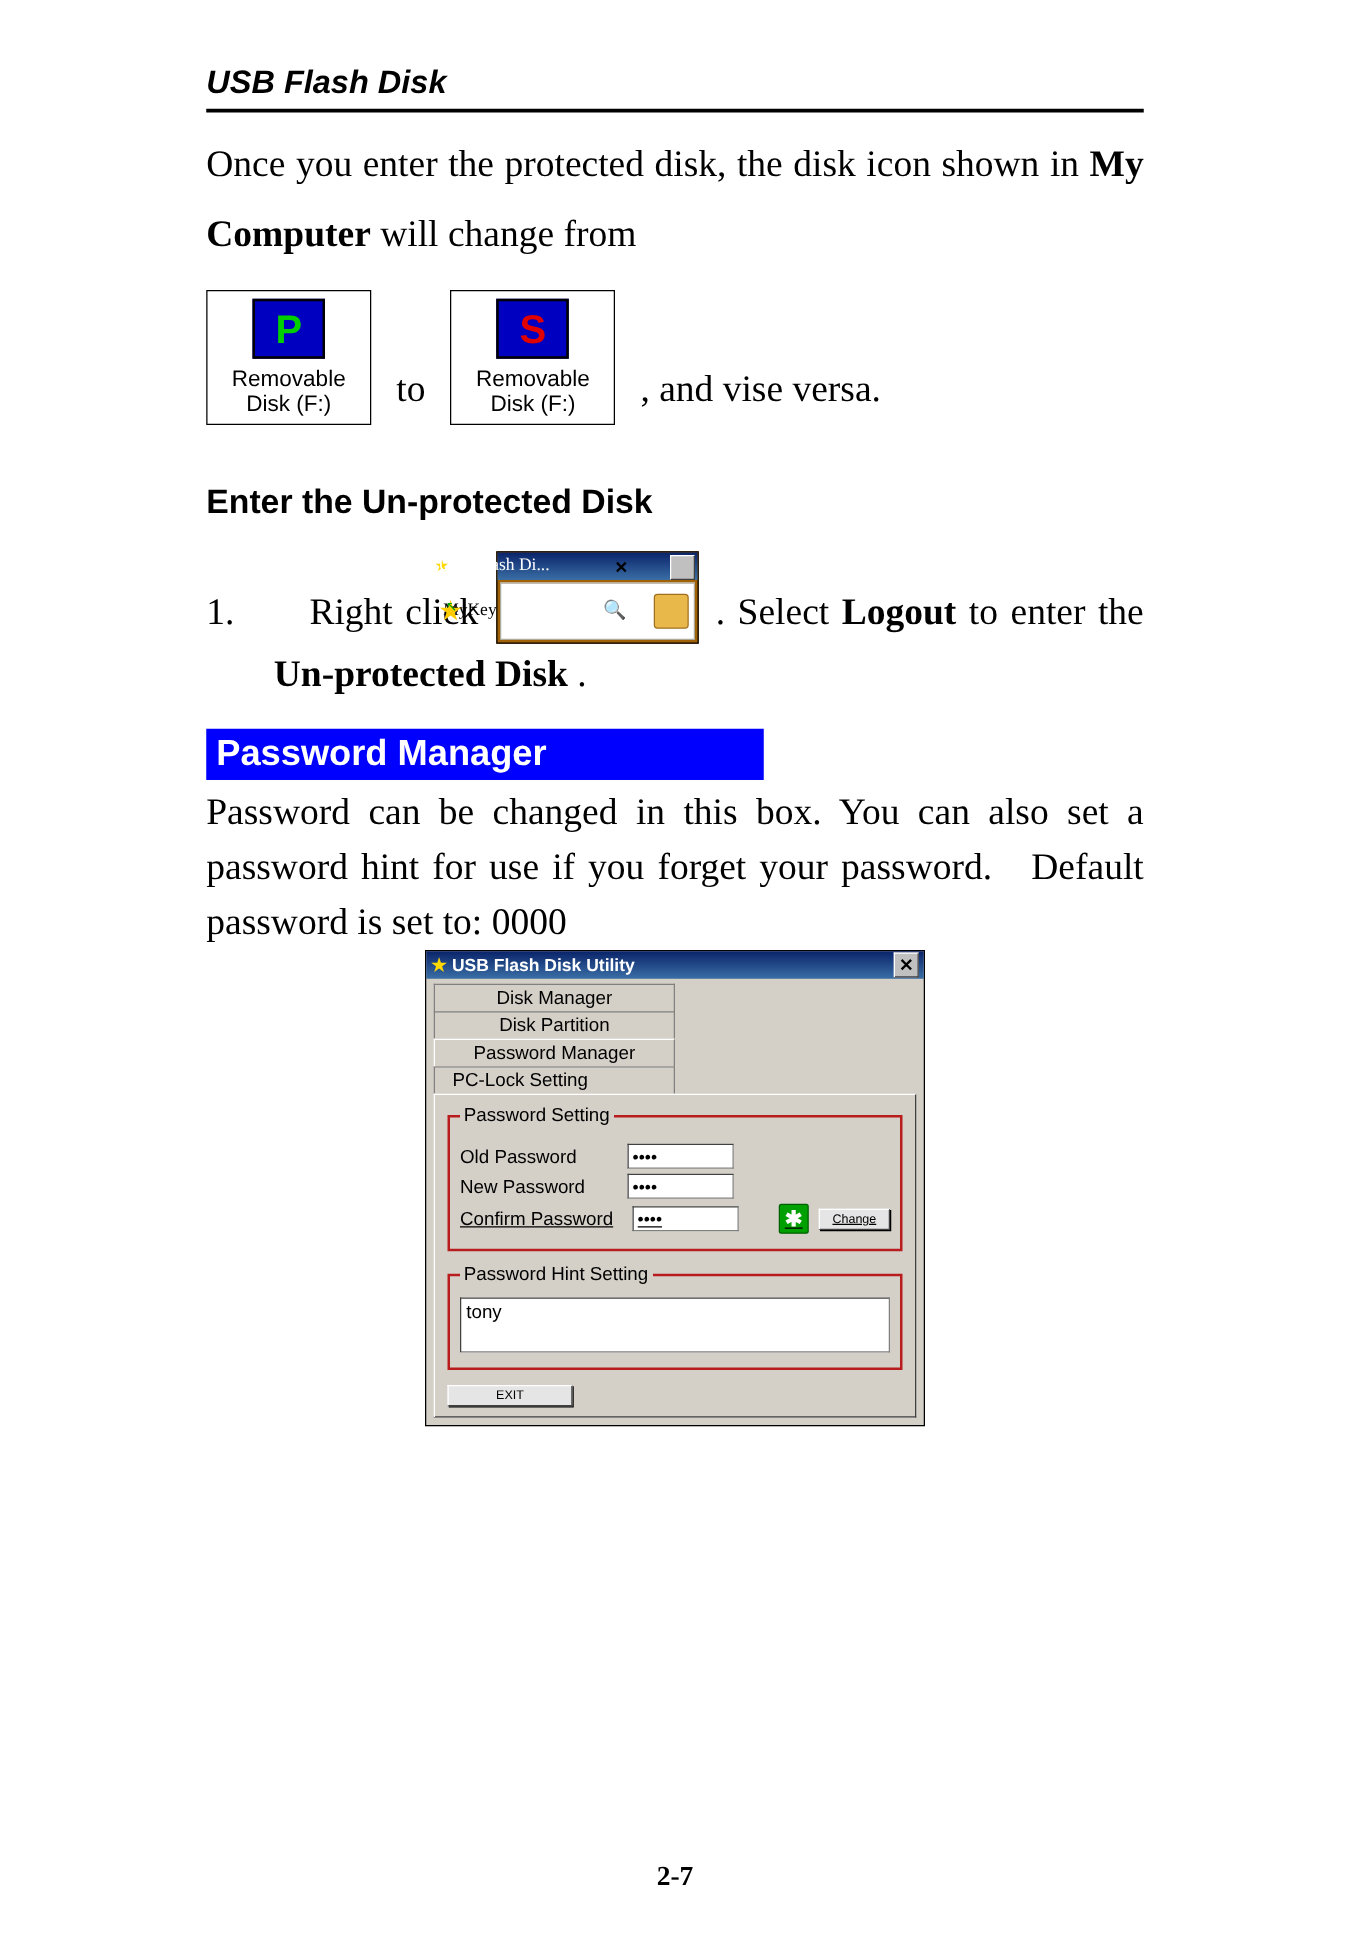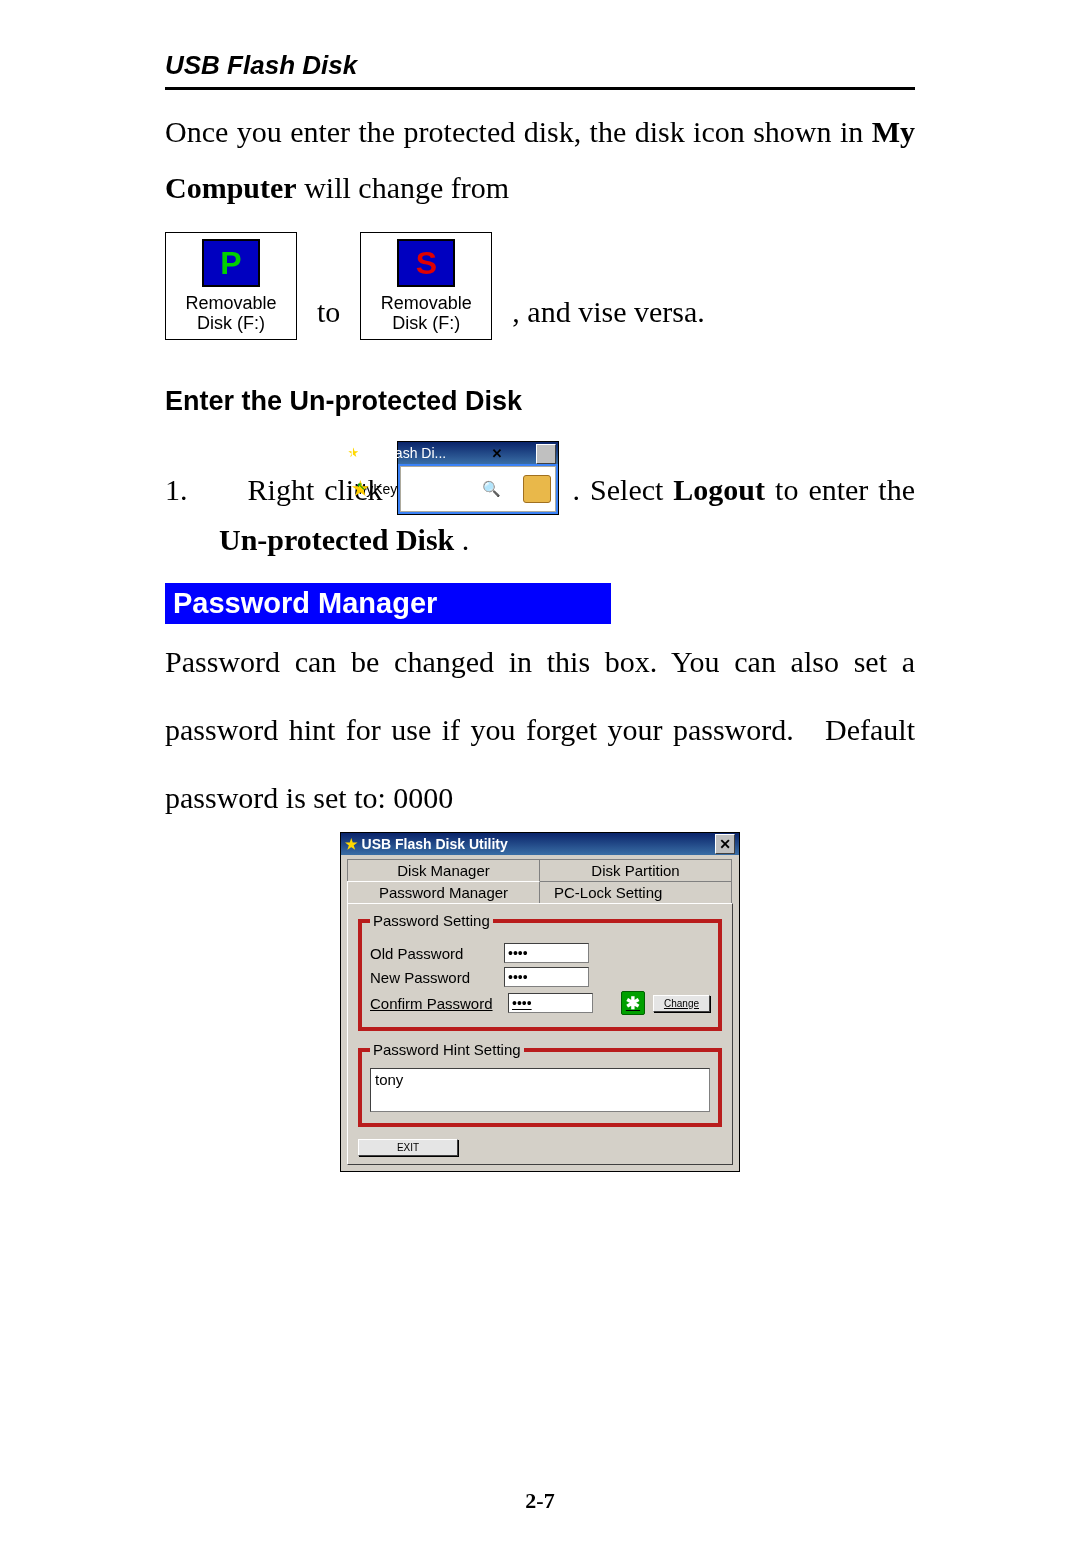--- a/index.html
+++ b/index.html
@@ -48,22 +48,22 @@
     font-size:27px;margin:46px 0 24px 0;
   }
   .step-row{
     font-size:30px;line-height:50px;text-align:justify;
     padding-left:54px;text-indent:-54px;
     margin-bottom:18px;
   }
   .tray-img{
     display:inline-block;vertical-align:bottom;
     border:1px solid #000;width:160px;height:72px;
-    background:#3b82f6;position:relative;margin:0 4px;
-    font-family:Liberation Sans, sans-serif;font-size:14px;
+    background:#a16207;position:relative;margin:0 4px;
+    font-family:Liberation Serif, serif;font-size:14px;
   }
   .tray-titlebar{
     position:absolute;left:0;top:0;right:0;height:22px;
     background:linear-gradient(#0a246a,#3a6ea5);
     color:#fff;display:flex;align-items:center;padding:0 4px;
   }
   .tray-titlebar .star{color:#ffd800;margin-right:3px;font-size:13px;}
   .tray-titlebar .close{
     position:absolute;right:2px;top:2px;width:18px;height:18px;
     background:#c0c0c0;border:1px solid #fff;border-right-color:#404040;border-bottom-color:#404040;
@@ -95,34 +95,34 @@
     height:22px;background:linear-gradient(#0a246a,#3a6ea5);
     color:#fff;font-weight:bold;font-size:14px;
     display:flex;align-items:center;padding:0 4px;
   }
   .util-titlebar .star{color:#ffd800;margin-right:4px;}
   .util-titlebar .close{
     margin-left:auto;width:18px;height:18px;background:#c0c0c0;
     border:1px solid #fff;border-right-color:#404040;border-bottom-color:#404040;
     color:#000;display:flex;align-items:center;justify-content:center;font-weight:bold;
   }
-  .util-tabs{display:flex;flex-wrap:wrap;padding:4px 6px 0 6px;}
+  .util-tabs{display:flex;flex-wrap:wrap;padding:4px 6px 0 6px;flex-direction:column;}
   .util-tab{
     background:#d4d0c8;border:1px solid #808080;border-bottom:none;
     padding:2px 14px;margin-right:-1px;font-size:15px;
     position:relative;
   }
   .util-tab.front{background:#d4d0c8;z-index:2;border-top:1px solid #fff;border-left:1px solid #fff;}
   .util-panel{
     margin:0 6px 6px 6px;background:#d4d0c8;
     border:1px solid #fff;border-right-color:#404040;border-bottom-color:#404040;
     padding:8px 10px;position:relative;
   }
   fieldset.win{
-    border:4px solid #b91c1c;padding:10px 8px 8px 8px;margin:0 0 10px 0;
+    border:2px solid #b91c1c;padding:10px 8px 8px 8px;margin:0 0 10px 0;
   }
   fieldset.win legend{font-size:15px;padding:0 3px;}
   .field-row{display:flex;align-items:center;margin:4px 0;gap:4px;}
   .field-row label{width:130px;text-align:left;font-size:15px;white-space:nowrap;}
   .field-row input[type=password],.field-row input[type=text]{
     width:85px;height:20px;background:#fff;
     border:1px solid #808080;border-top-color:#404040;border-left-color:#404040;
     font-size:14px;padding:0 3px;box-sizing:border-box;
   }
   textarea.hint{
@@ -197,21 +197,21 @@
       </span>
     </span>
     <span>. Select </span>
     <b>Logout</b>
     <span> to enter the </span>
     <b>Un-protected Disk</b>
     <span>.</span>
   </div>
 
   <div class="section-bar">Password Manager</div>
-  <div class="body-text" style="line-height:68px;">Password can be changed in this box. You can also set a password hint for use if you forget your password.&nbsp;&nbsp;&nbsp;Default password is set to: 0000</div>
+  <div class="body-text" style="line-height:44px;">Password can be changed in this box. You can also set a password hint for use if you forget your password.&nbsp;&nbsp;&nbsp;Default password is set to: 0000</div>
 
   <div class="util-window">
     <div class="util-titlebar">
       <span class="star">★</span>
       <span>USB Flash Disk Utility</span>
       <span class="close">✕</span>
     </div>
     <div class="util-tabs">
       <div class="util-tab" style="width:50%;box-sizing:border-box;text-align:center;">Disk Manager</div>
       <div class="util-tab" style="width:50%;box-sizing:border-box;text-align:center;">Disk Partition</div>

